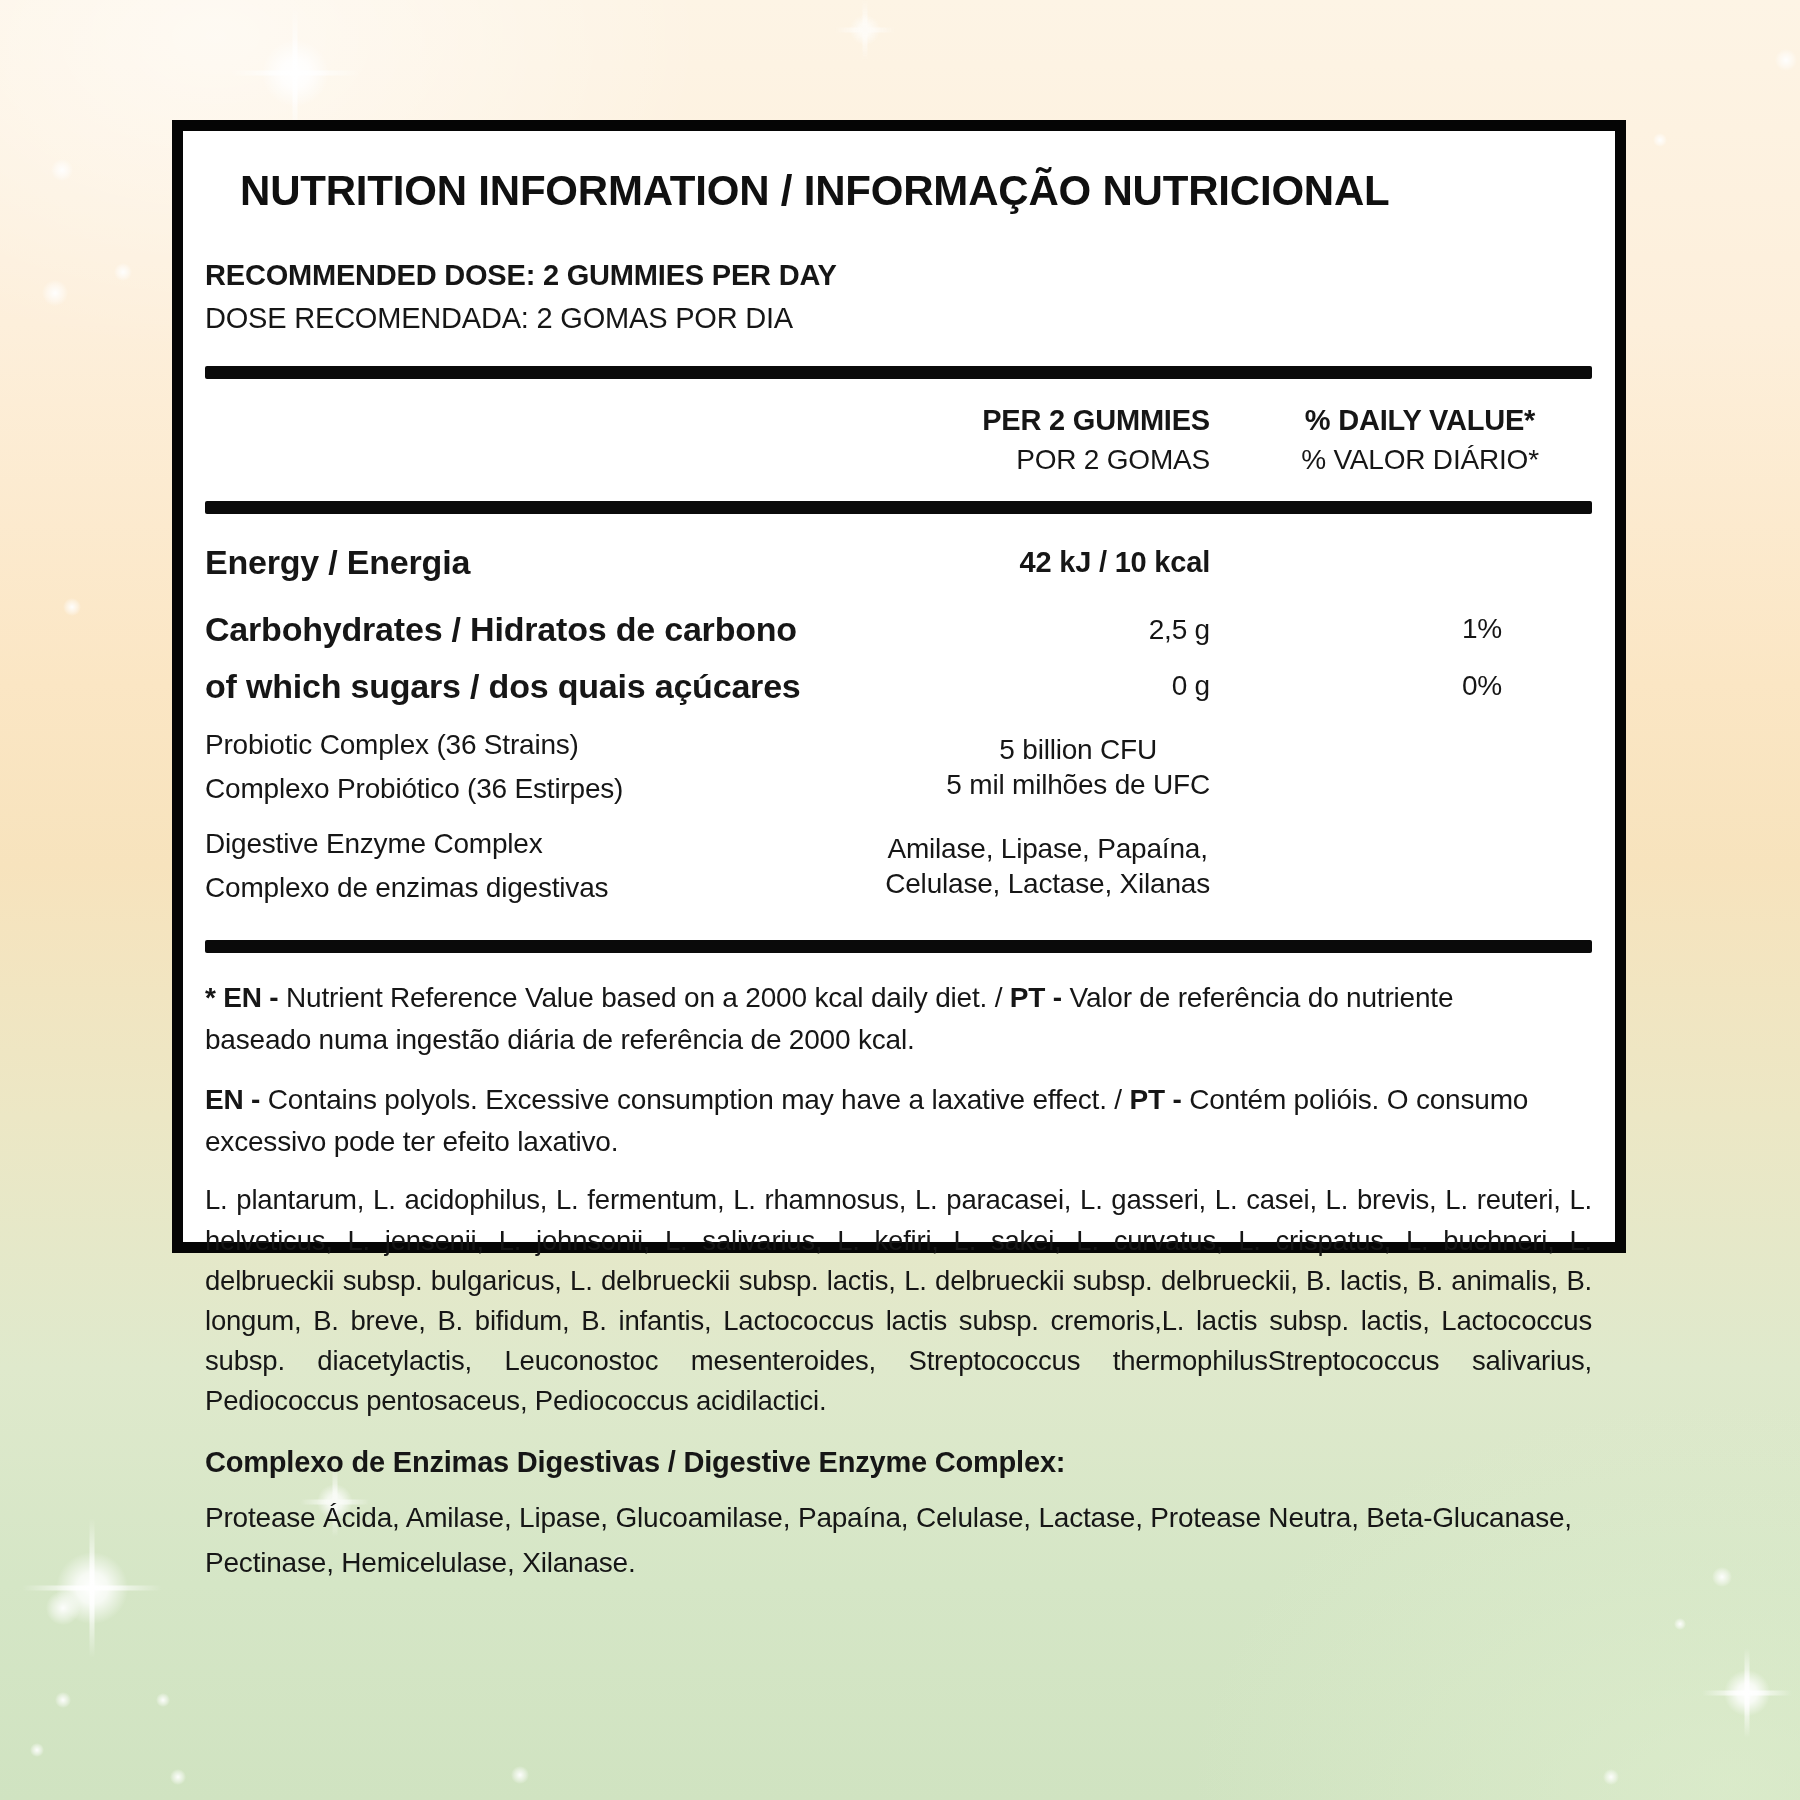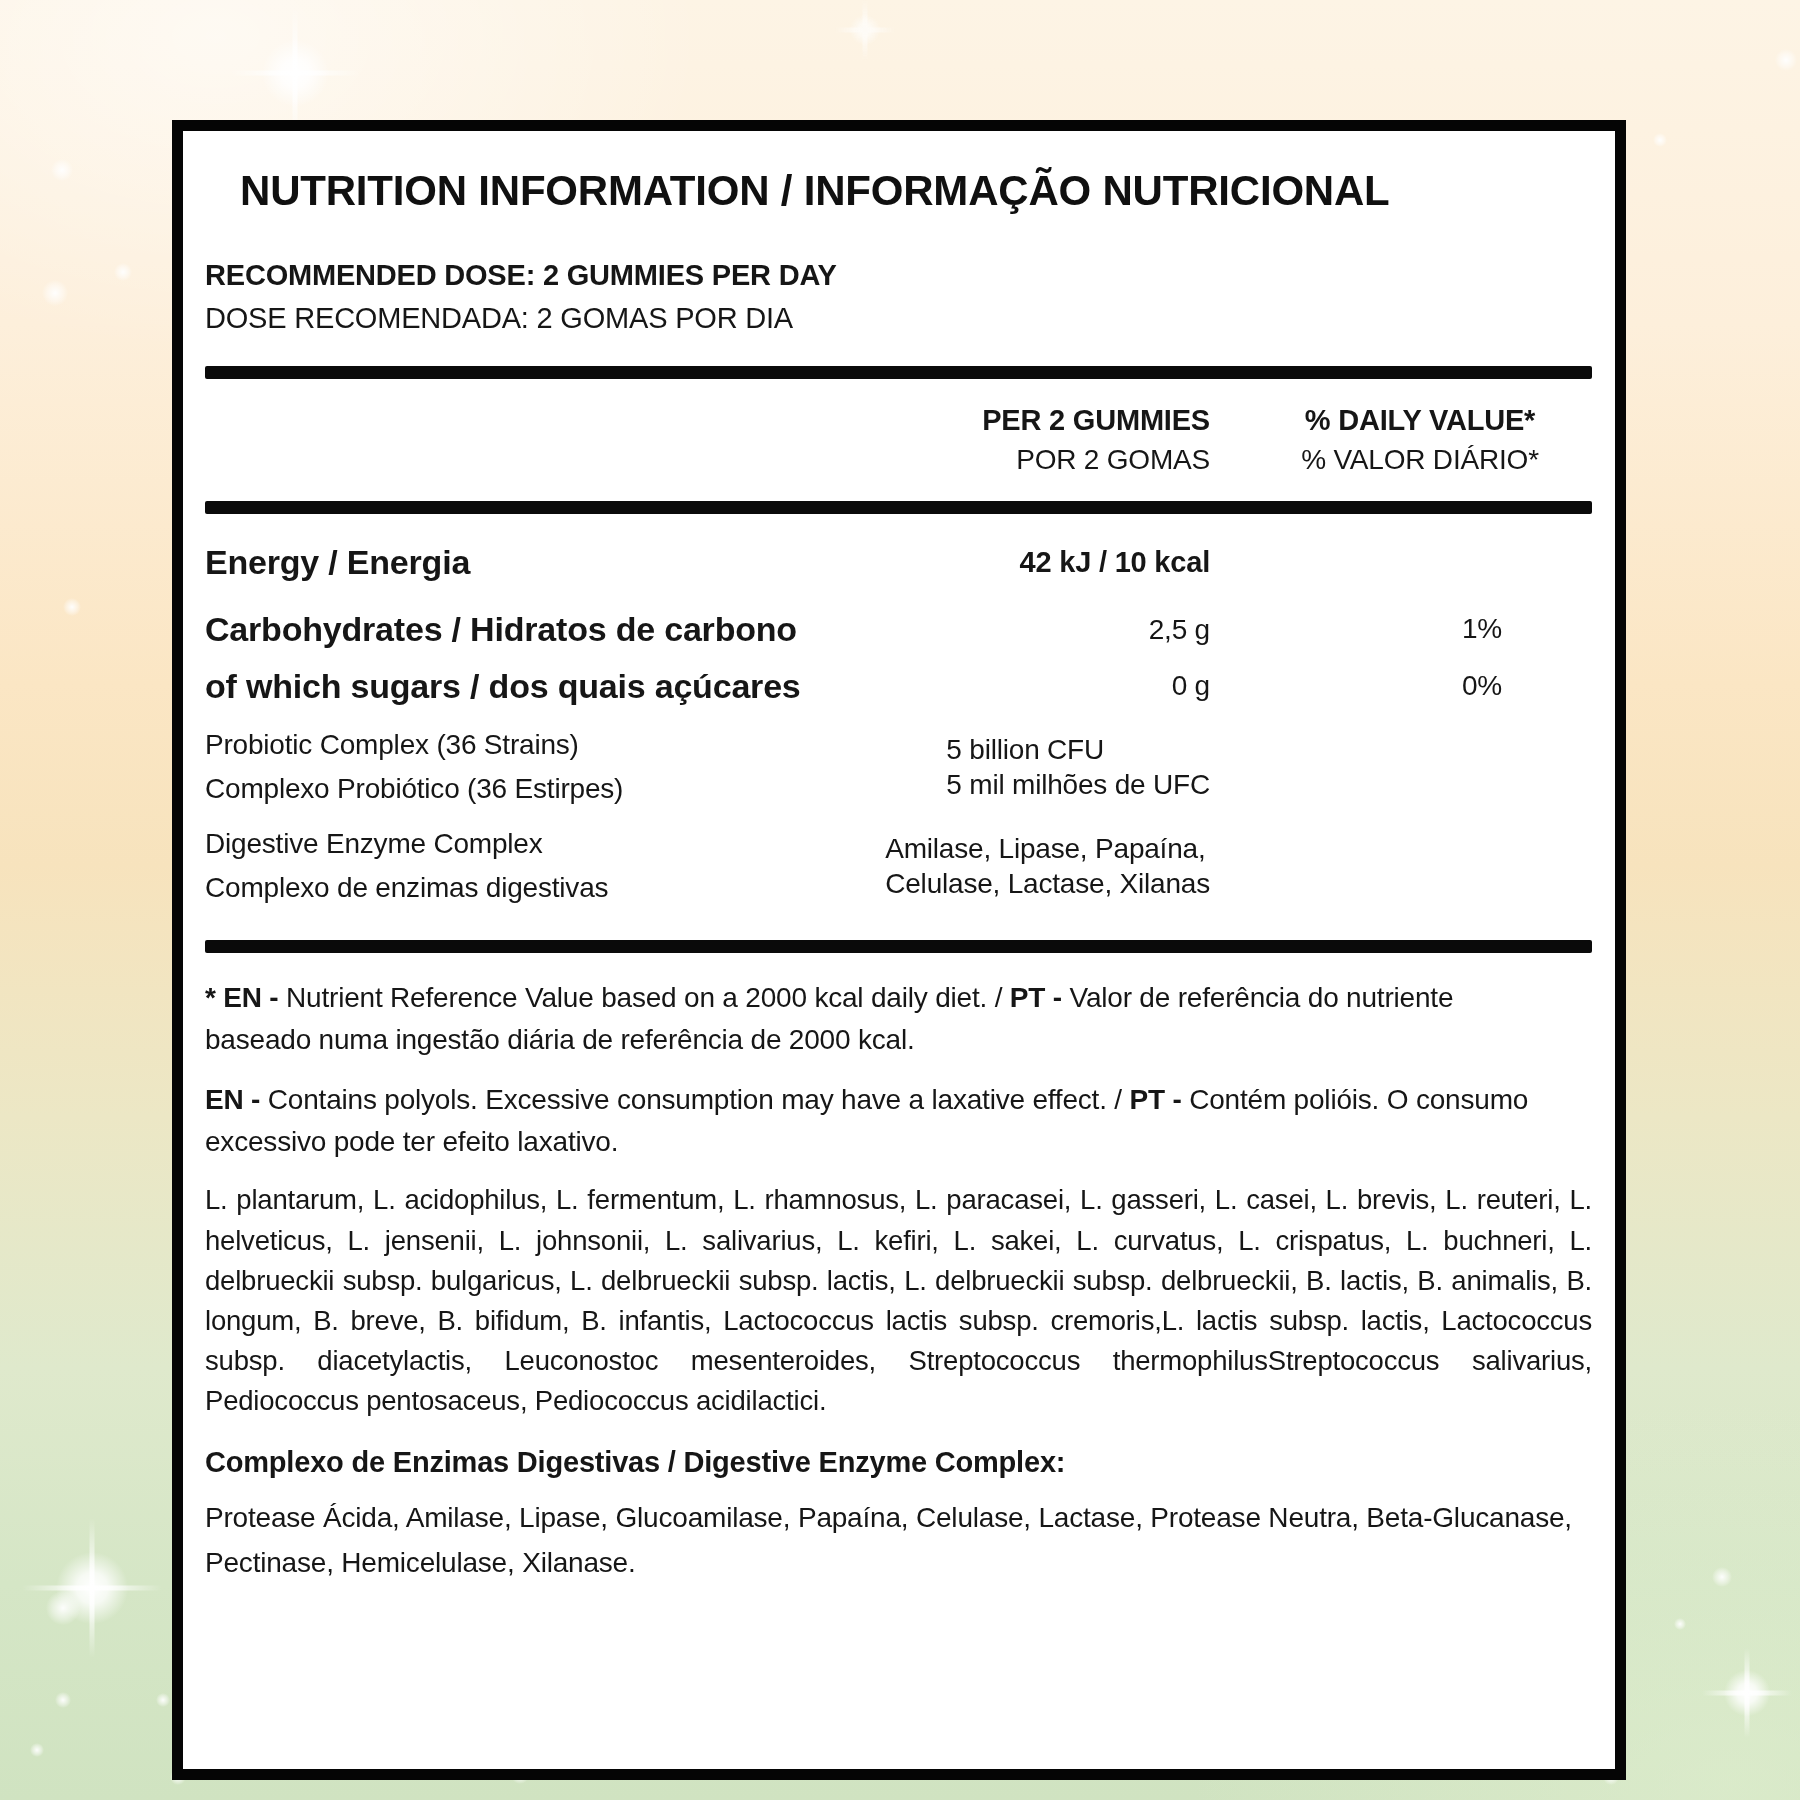--- a/index.html
+++ b/index.html
@@ -27,41 +27,41 @@
   .star i{position:absolute;display:block;}
   .star .f1{left:0;top:50%;width:100%;height:5px;transform:translateY(-50%);
     background:linear-gradient(90deg, rgba(255,255,255,0), rgba(255,255,255,.85) 40%, #fff 50%, rgba(255,255,255,.85) 60%, rgba(255,255,255,0));}
   .star .f2{top:0;left:50%;height:100%;width:5px;transform:translateX(-50%);
     background:linear-gradient(180deg, rgba(255,255,255,0), rgba(255,255,255,.85) 40%, #fff 50%, rgba(255,255,255,.85) 60%, rgba(255,255,255,0));}
   .star .g{left:50%;top:50%;width:52%;height:52%;transform:translate(-50%,-50%);border-radius:50%;
     background:radial-gradient(circle, #fff 0%, rgba(255,255,255,.8) 30%, rgba(255,255,255,0) 70%);}
   
   .label-box{
     position:absolute;box-sizing:border-box;
-    left:172px;top:120px;width:1454px;height:1660px;
+    left:172px;top:120px;width:1454px;height:1133px;
     background:#fff;border:11px solid #050505;
     padding:0 23px 0 22px;font-size:28px;
   }
   .title{font-size:42px;font-weight:700;line-height:1.1;margin:37px 0 0 35px;color:#101010;}
   .dose-en{margin-top:44px;font-weight:700;font-size:29px;line-height:1.2;}
   .dose-pt{margin-top:8px;font-size:29px;line-height:1.2;}
   .bar{height:13px;background:#0a0a0a;border-radius:2px;}
   .bar-1{margin-top:30px;}
   .bar-2{margin-top:25px;}
   .bar-3{margin-top:30px;}
   .thead{display:grid;grid-template-columns:1fr 382px;margin-top:24px;align-items:start;}
   .th .en{font-weight:700;font-size:29px;line-height:1.2;}
   .th .pt{font-size:28px;line-height:1.2;margin-top:5px;}
   .th-amount{text-align:right;}
   .th-dv{text-align:center;padding-left:38px;box-sizing:border-box;}
   .trow{display:grid;grid-template-columns:660px 1fr 382px;align-items:center;}
   .trow .lbl{font-weight:700;font-size:34px;line-height:1.2;}
   .trow .lbl.reg{font-weight:400;font-size:28px;line-height:1.57;}
   .trow .val{text-align:right;font-size:28px;line-height:1.2;}
-  .trow .val .stack{display:inline-block;text-align:left;line-height:1.25;}
+  .trow .val .stack{display:inline-block;text-align:center;line-height:1.25;}
   .trow .dv{text-align:center;font-size:28px;padding-left:162px;box-sizing:border-box;}
   .r-energy{margin-top:28px;}
   .r-energy .val{font-weight:700;font-size:29px;}
   .r-carbs{margin-top:26px;}
   .r-sugars{margin-top:16px;}
   .r-prob{margin-top:16px;}
   .r-enz{margin-top:12px;}
   .note{margin:24px 0 0 0;font-size:28px;line-height:1.5;max-width:1345px;}
   .note-2{margin-top:18px;}
   .note b{font-weight:700;}

